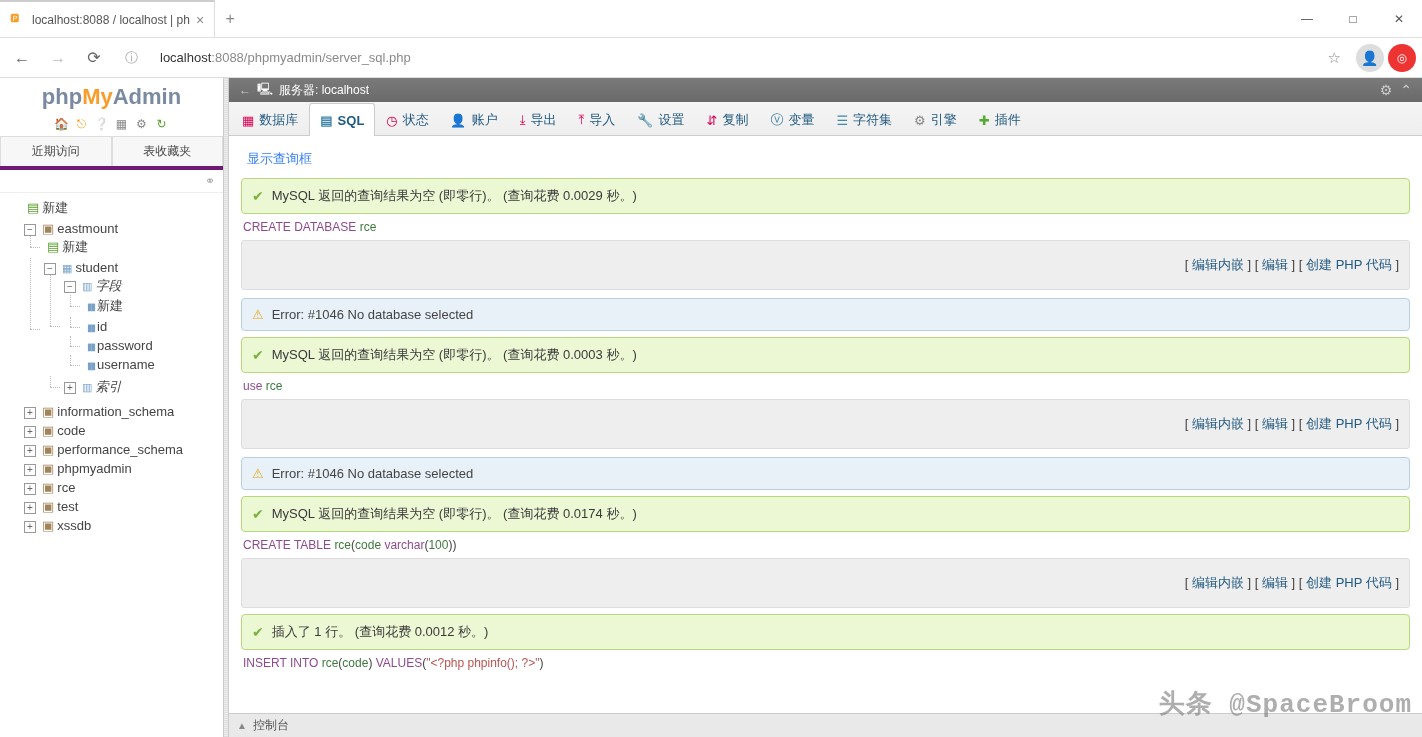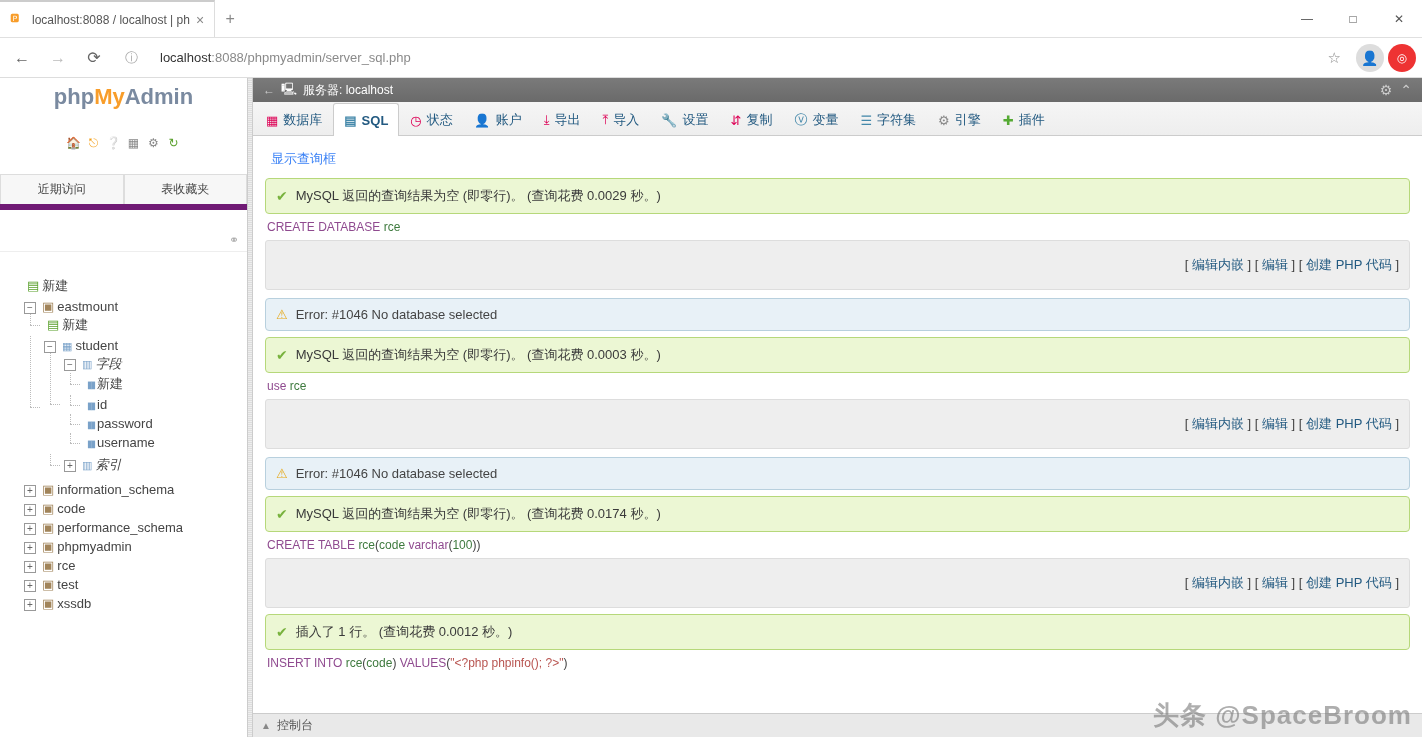--- a/index.html
+++ b/index.html
@@ -16,29 +16,29 @@
 .navbtn { width:32px; height:32px; display:flex; align-items:center; justify-content:center; color:#666; font-size:16px; border-radius:50%; }
 .navbtn.disabled { color:#bbb; }
 .urlbar { flex:1; display:flex; align-items:center; height:30px; background:#fff; border:1px solid #fff; border-radius:15px; padding:0 10px; font-size:13px; color:#333; }
 .urlbar .site { color:#aaa; margin-right:6px; }
 .urlbar .host { color:#333;padding-left:16px; }
 .urlbar .path { color:#8a8a8a; }
 .urlbar .star { margin-left:auto; color:#888; font-size:15px; }
 .avatar { width:28px; height:28px; border-radius:50%; background:#ddd; display:flex; align-items:center; justify-content:center; color:#888; font-size:14px; }
 .exticon { width:28px; height:28px; border-radius:50%; background:#e33; display:flex; align-items:center; justify-content:center; color:#fff; font-size:12px; }
 .app { display:flex; height:calc(737px - 78px); }
-.sidebar { width:247px; background:#fff; display:flex; flex-direction:column;gap:19px; }
+.sidebar { width:223px; background:#fff; display:flex; flex-direction:column; }
 .logo { text-align:center; padding:6px 0 2px; }
 .logo b { font-size:22px; font-weight:bold; font-family:Arial;}
 .logo .p { color:#7a8aa0; }
 .logo .m { color:#f89d2a; }
 .logo .a { color:#7a8aa0; }
 .logoicons { display:flex; justify-content:center; gap:4px; padding:4px 0; }
 .logoicons span { width:16px; height:16px; font-size:12px; display:flex; align-items:center; justify-content:center; }
-.pmatabs { display:flex; border-bottom:6px solid #701a75; }
+.pmatabs { display:flex; border-bottom:4px solid #701a75; }
 .pmatabs div { flex:1; text-align:center; padding:6px 0; font-size:12px; background:#f7f7f7; border:1px solid #ddd; border-bottom:none; color:#444; position:relative; }
 .favline { display:flex; justify-content:flex-end; padding:4px 8px; border-bottom:1px solid #eee; color:#aaa; font-size:12px; gap:6px;}
 .tree { padding:4px 0 4px 4px; overflow:auto; flex:1; font-size:13px; color:#444;}
 .tree ul { list-style:none; padding-left:18px; }
 .tree li { padding:2px 0 2px 2px; white-space:nowrap; position:relative;}
 .tree li::before { content:''; position:absolute; left:-12px; top:0; bottom:50%; border-left:1px dotted #bbb;}
 .tree li::after { content:''; position:absolute; left:-12px; top:50%; width:10px; border-top:1px dotted #bbb;}
 .tree > ul > li::before, .tree > ul > li::after { display:none;}
 .toggle { display:inline-flex; width:12px; height:12px; border:1px solid #999; align-items:center; justify-content:center; font-size:10px; line-height:1; color:#666; margin-right:3px; background:#fff;}
 .dbicon { color:#a1845a; margin:0 3px;}
@@ -64,21 +64,21 @@
 .sql { font-family:Consolas,monospace; font-size:12px; padding:6px 2px; color:#444;}
 .sql .kw { color:#8f4a8f; }
 .sql .ty { color:#8f4a8f; }
 .sql .id { color:#3e7a3e; }
 .sql .num { color:#3e7a3e; }
 .sql .str { color:#b85450; }
 .actionbar { background:#eee; border:1px solid #ddd; border-radius:3px; padding:15px 10px; text-align:right; font-size:13px;}
 .actionbar a { color:#235a81; text-decoration:none; }
 .console { position:absolute; bottom:0; left:0; right:0; height:24px; background:#e9e9e9; border-top:1px solid #ccc; display:flex; align-items:center; padding:0 8px; font-size:12px; color:#555; gap:6px;}
 .console .tri { font-size:10px; color:#888; }
-.watermark { position:absolute; right:10px; bottom:4px; font-size:26px; color:rgba(120,120,120,0.6); font-weight:bold; pointer-events:none; letter-spacing:1px; font-family:Liberation Sans, sans-serif; }
+.watermark { position:absolute; right:10px; bottom:16px; font-size:26px; color:rgba(120,120,120,0.6); font-weight:bold; pointer-events:none; letter-spacing:1px; font-family:Liberation Mono, monospace; }
 .separator { width:6px; background:repeating-linear-gradient(#ddd,#ddd 1px,#eee 1px,#eee 2px); cursor:col-resize; border-left:1px solid #ccc; border-right:1px solid #ccc;}
 </style>
 </head>
 <body>
 
 <div class="titlebar">
   <div class="tab active">
     <span class="favicon">🅿</span>
     <span>localhost:8088 / localhost | ph</span>
     <span class="close">×</span>

